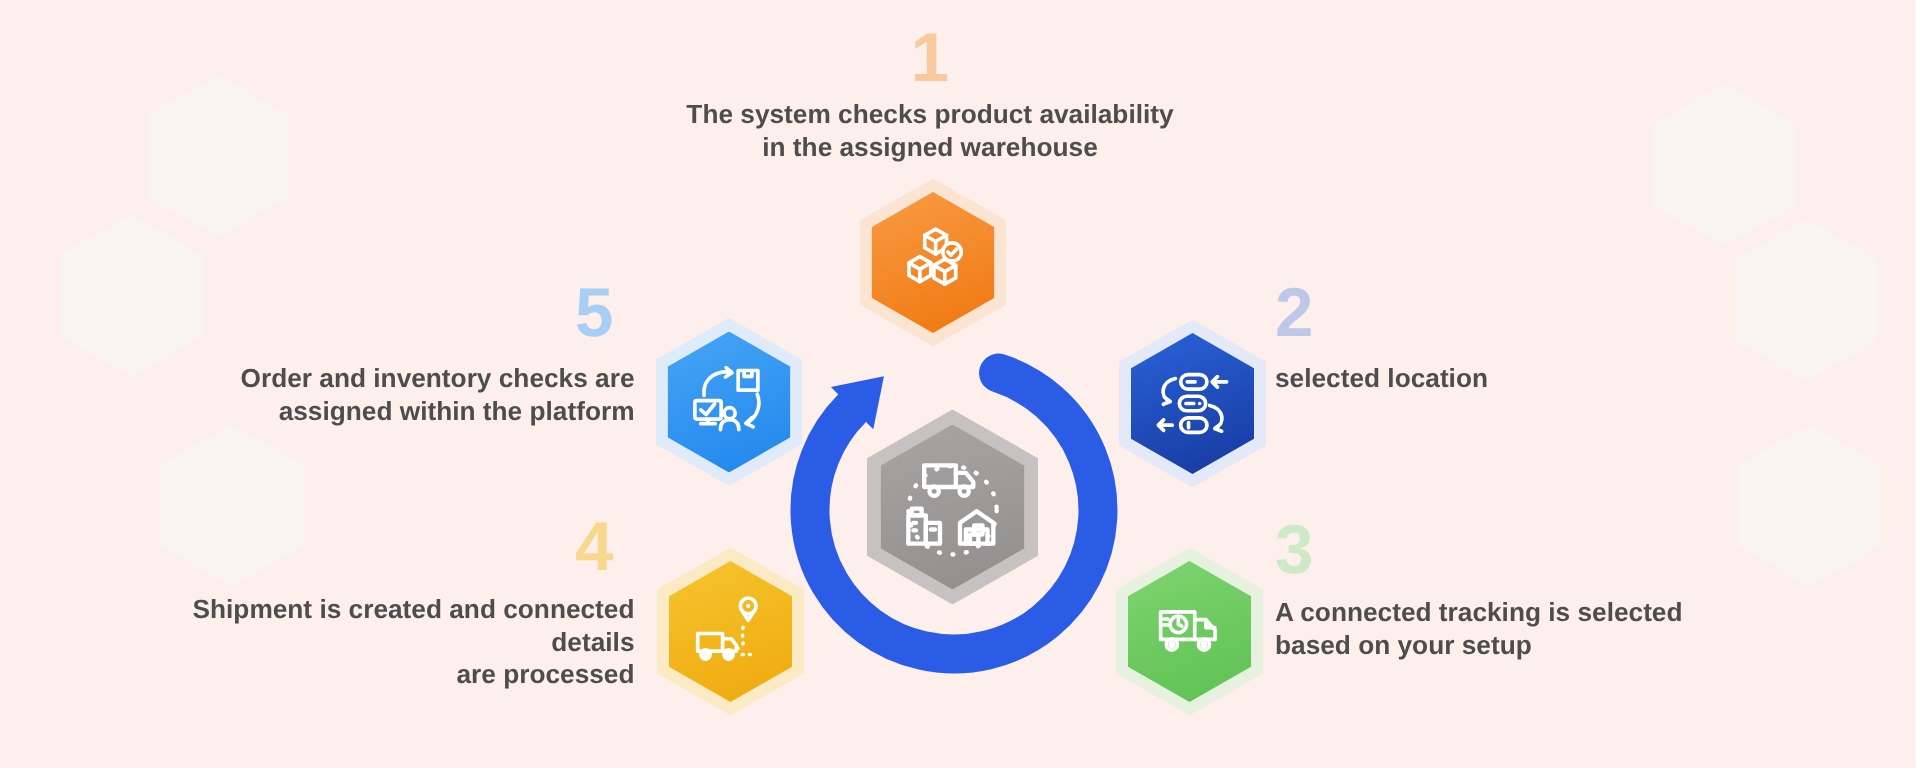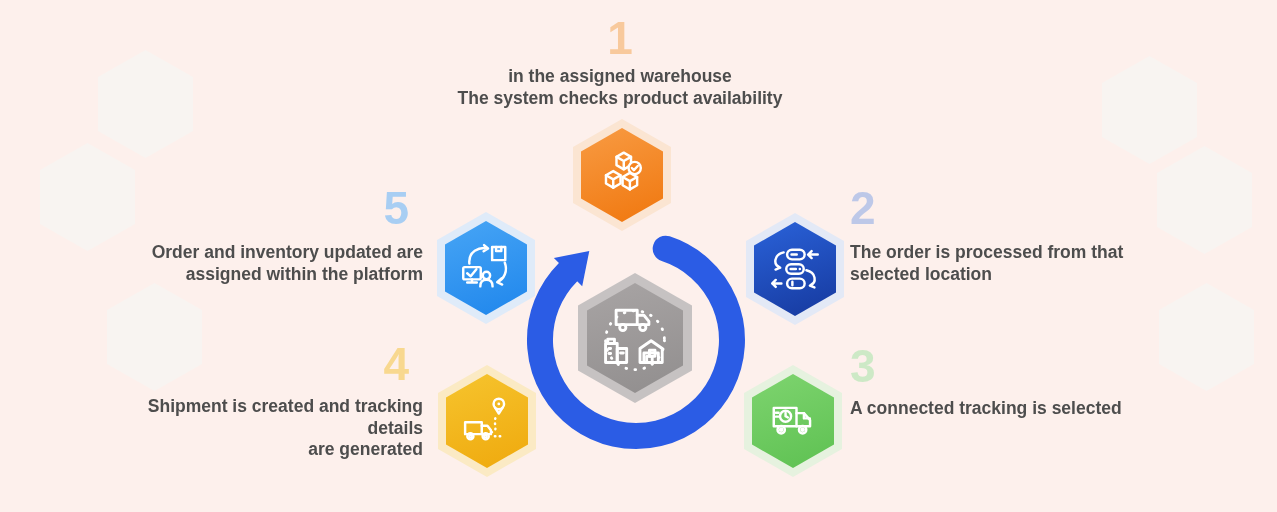--- a/index.html
+++ b/index.html
@@ -164,40 +164,40 @@
           <path d="M25.5 53 C25.5 47.5 28.5 45.5 32.5 45.5 C36.5 45.5 39.5 47.5 39.5 53"></path>
           <path d="M13 27 C 11.5 13 24 7.5 34 9.5 M29.8 5.8 L34.3 9.6 L29.3 12.9"></path>
           <path d="M53.5 26 C 57 35 53 44.5 45 48 M49.7 43.8 L44.8 48.2 L50.5 50.9"></path>
         </g>
       </svg>
     </div>
   </div>
 
   <div class="label s1">
     <div class="num">1</div>
+    <div>The system checks product availability</div>
     <div>in the assigned warehouse</div>
-    <div>The system checks product availability</div>
   </div>
 
   <div class="label s2">
     <div class="num">2</div>
-    <div>The order is processed from that</div>
     <div>selected location</div>
   </div>
 
   <div class="label s3">
     <div class="num">3</div>
     <div>A connected tracking is selected</div>
+    <div>based on your setup</div>
   </div>
 
   <div class="label s4">
     <div class="num">4</div>
-    <div>Shipment is created and tracking details</div>
-    <div>are generated</div>
+    <div>Shipment is created and connected details</div>
+    <div>are processed</div>
   </div>
 
   <div class="label s5">
     <div class="num">5</div>
-    <div>Order and inventory updated are</div>
+    <div>Order and inventory checks are</div>
     <div>assigned within the platform</div>
   </div>
 
 </div>
 
 </body></html>

